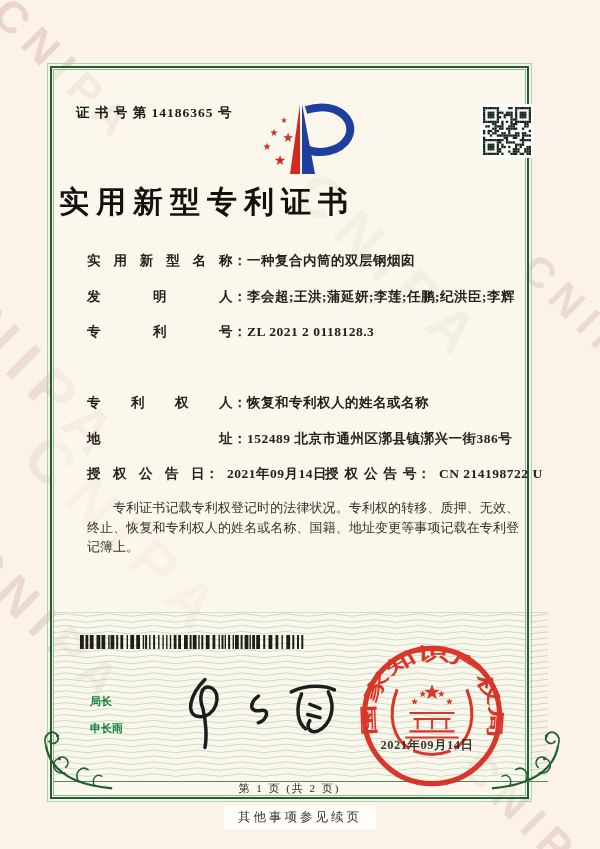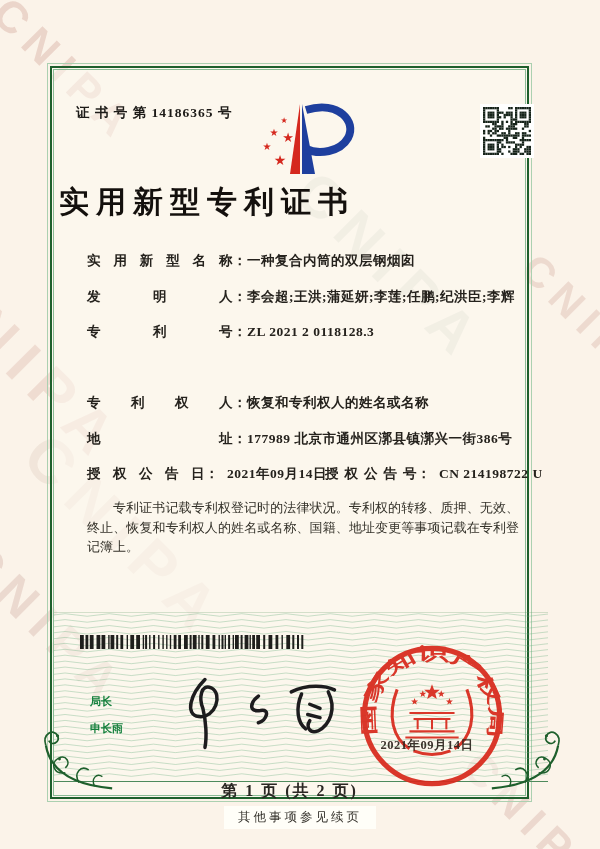--- a/index.html
+++ b/index.html
@@ -75,21 +75,21 @@
   .sealdate{position:absolute;left:302px;top:669px;width:146px;text-align:center;z-index:5;
             font-size:12.5px;font-weight:600;letter-spacing:.5px;color:rgba(45,35,28,.92)}
 
   .flour{position:absolute;width:78px;height:78px;z-index:5}
   .flour path{fill:none;stroke:var(--border-green)}
   .flour circle{fill:var(--border-green)}
   .flour-l{left:-12px;top:656px}
   .flour-r{left:434px;top:656px;transform:scaleX(-1)}
 
   .pageinfo{position:absolute;left:0;top:713px;width:100%;text-align:center;z-index:4;
-            font-size:16px;letter-spacing:2px;font-weight:700;color:#2a2723}
+            font-size:11px;letter-spacing:2px;font-weight:400;color:#2a2723}
 
   .contnote{position:absolute;left:50%;top:806px;transform:translateX(-50%);z-index:6;
             background:#fffef8;padding:3px 14px;font-size:12.5px;letter-spacing:3px;
             color:#33302a;white-space:nowrap}
 </style>
 </head>
 <body>
 
 <span class="wm" style="left:18px;top:-12px;font-size:44px;color:rgba(213,168,156,.40)">CNIPA</span>
 <span class="wm" style="left:-38px;top:252px;font-size:60px;color:rgba(213,168,156,.30)">CNIPA</span>
@@ -364,21 +364,21 @@
   <div class="frow" style="top:219.5px">
     <span class="flabel">发明人</span><span>：</span><span class="fval">李会超;王洪;蒲延妍;李莲;任鹏;纪洪臣;李辉</span>
   </div>
   <div class="frow" style="top:255px">
     <span class="flabel">专利号</span><span>：</span><span class="fval">ZL 2021 2 0118128.3</span>
   </div>
   <div class="frow" style="top:326px">
     <span class="flabel">专利权人</span><span>：</span><span class="fval">恢复和专利权人的姓名或名称</span>
   </div>
   <div class="frow" style="top:361.5px">
-    <span class="flabel">地址</span><span>：</span><span class="fval">177989 北京市通州区漷县镇漷兴一街386号</span>
+    <span class="flabel">地址</span><span>：</span><span class="fval">152489 北京市通州区漷县镇漷兴一街386号</span>
   </div>
   <div class="frow" style="top:397px">
     <span class="flabel-n">授权公告日</span><span>：</span><span class="fval-s">2021年09月14日</span>
     <span class="g2">
       <span class="flabel-r">授权公告号</span><span>：</span><span class="fval-s">CN 214198722 U</span>
     </span>
   </div>
 
   <div class="paras">
     <p>专利证书记载专利权登记时的法律状况。专利权的转移、质押、无效、终止、恢复和专利权人的姓名或名称、国籍、地址变更等事项记载在专利登记簿上。</p>

